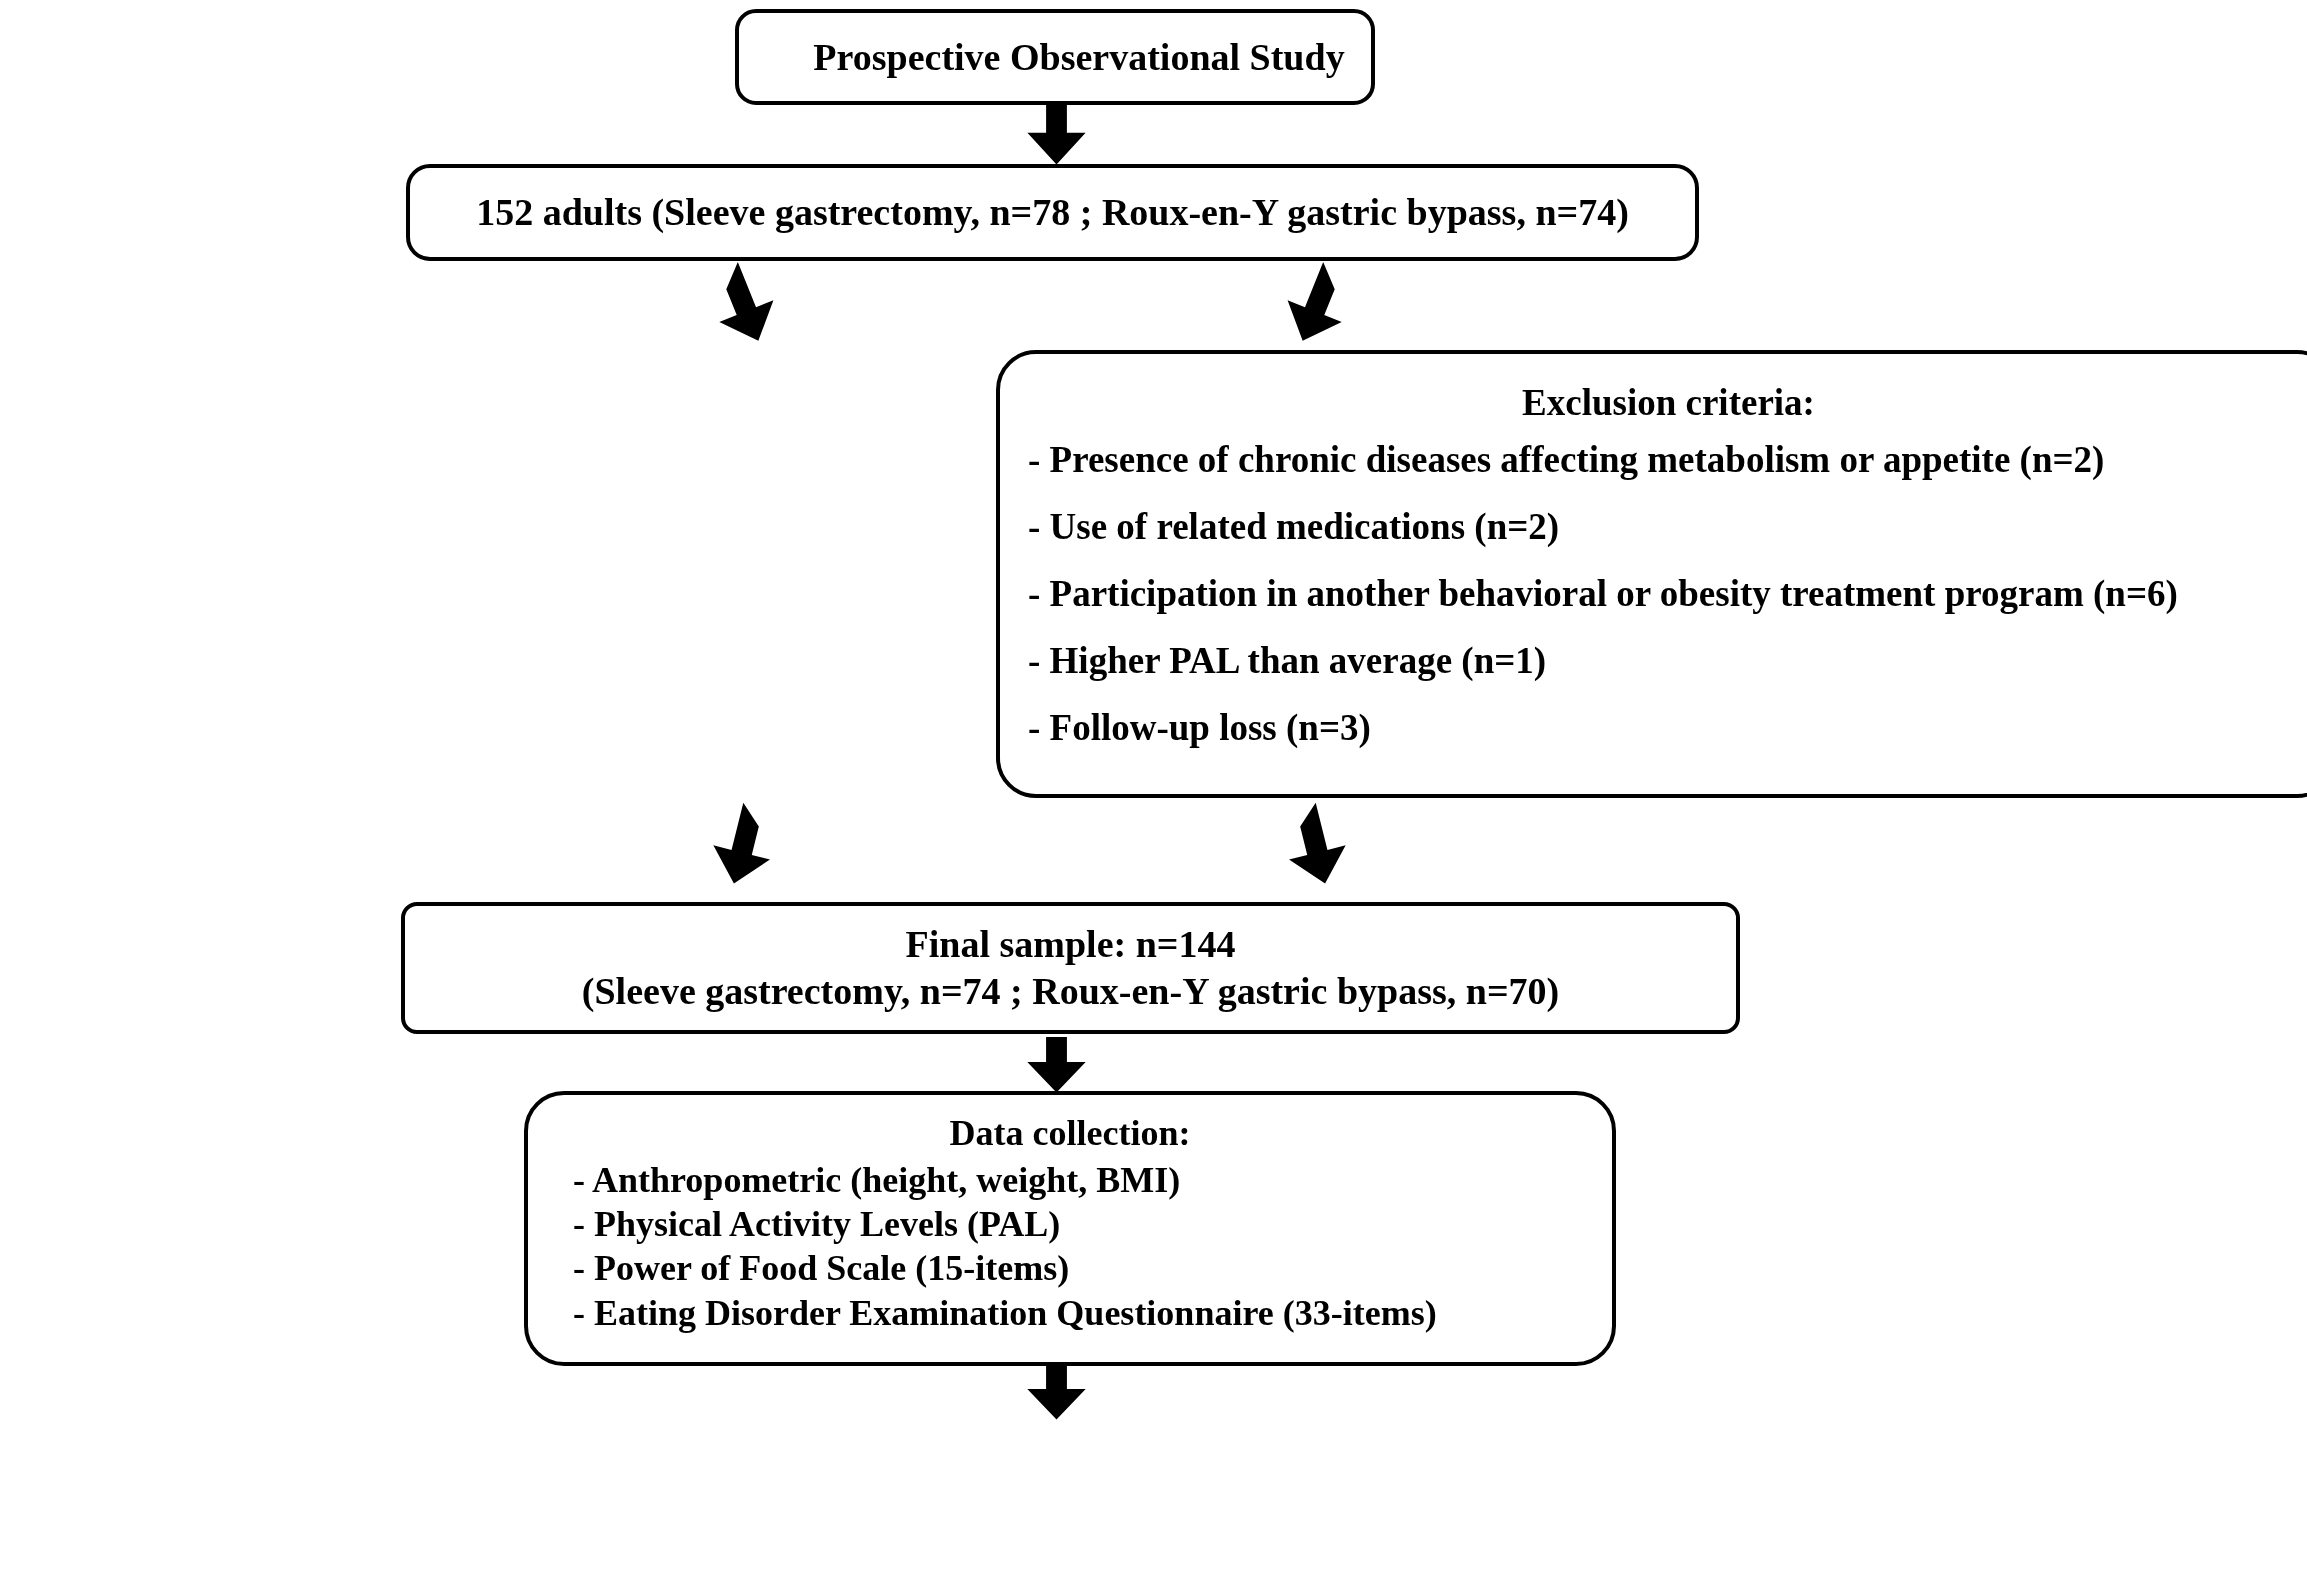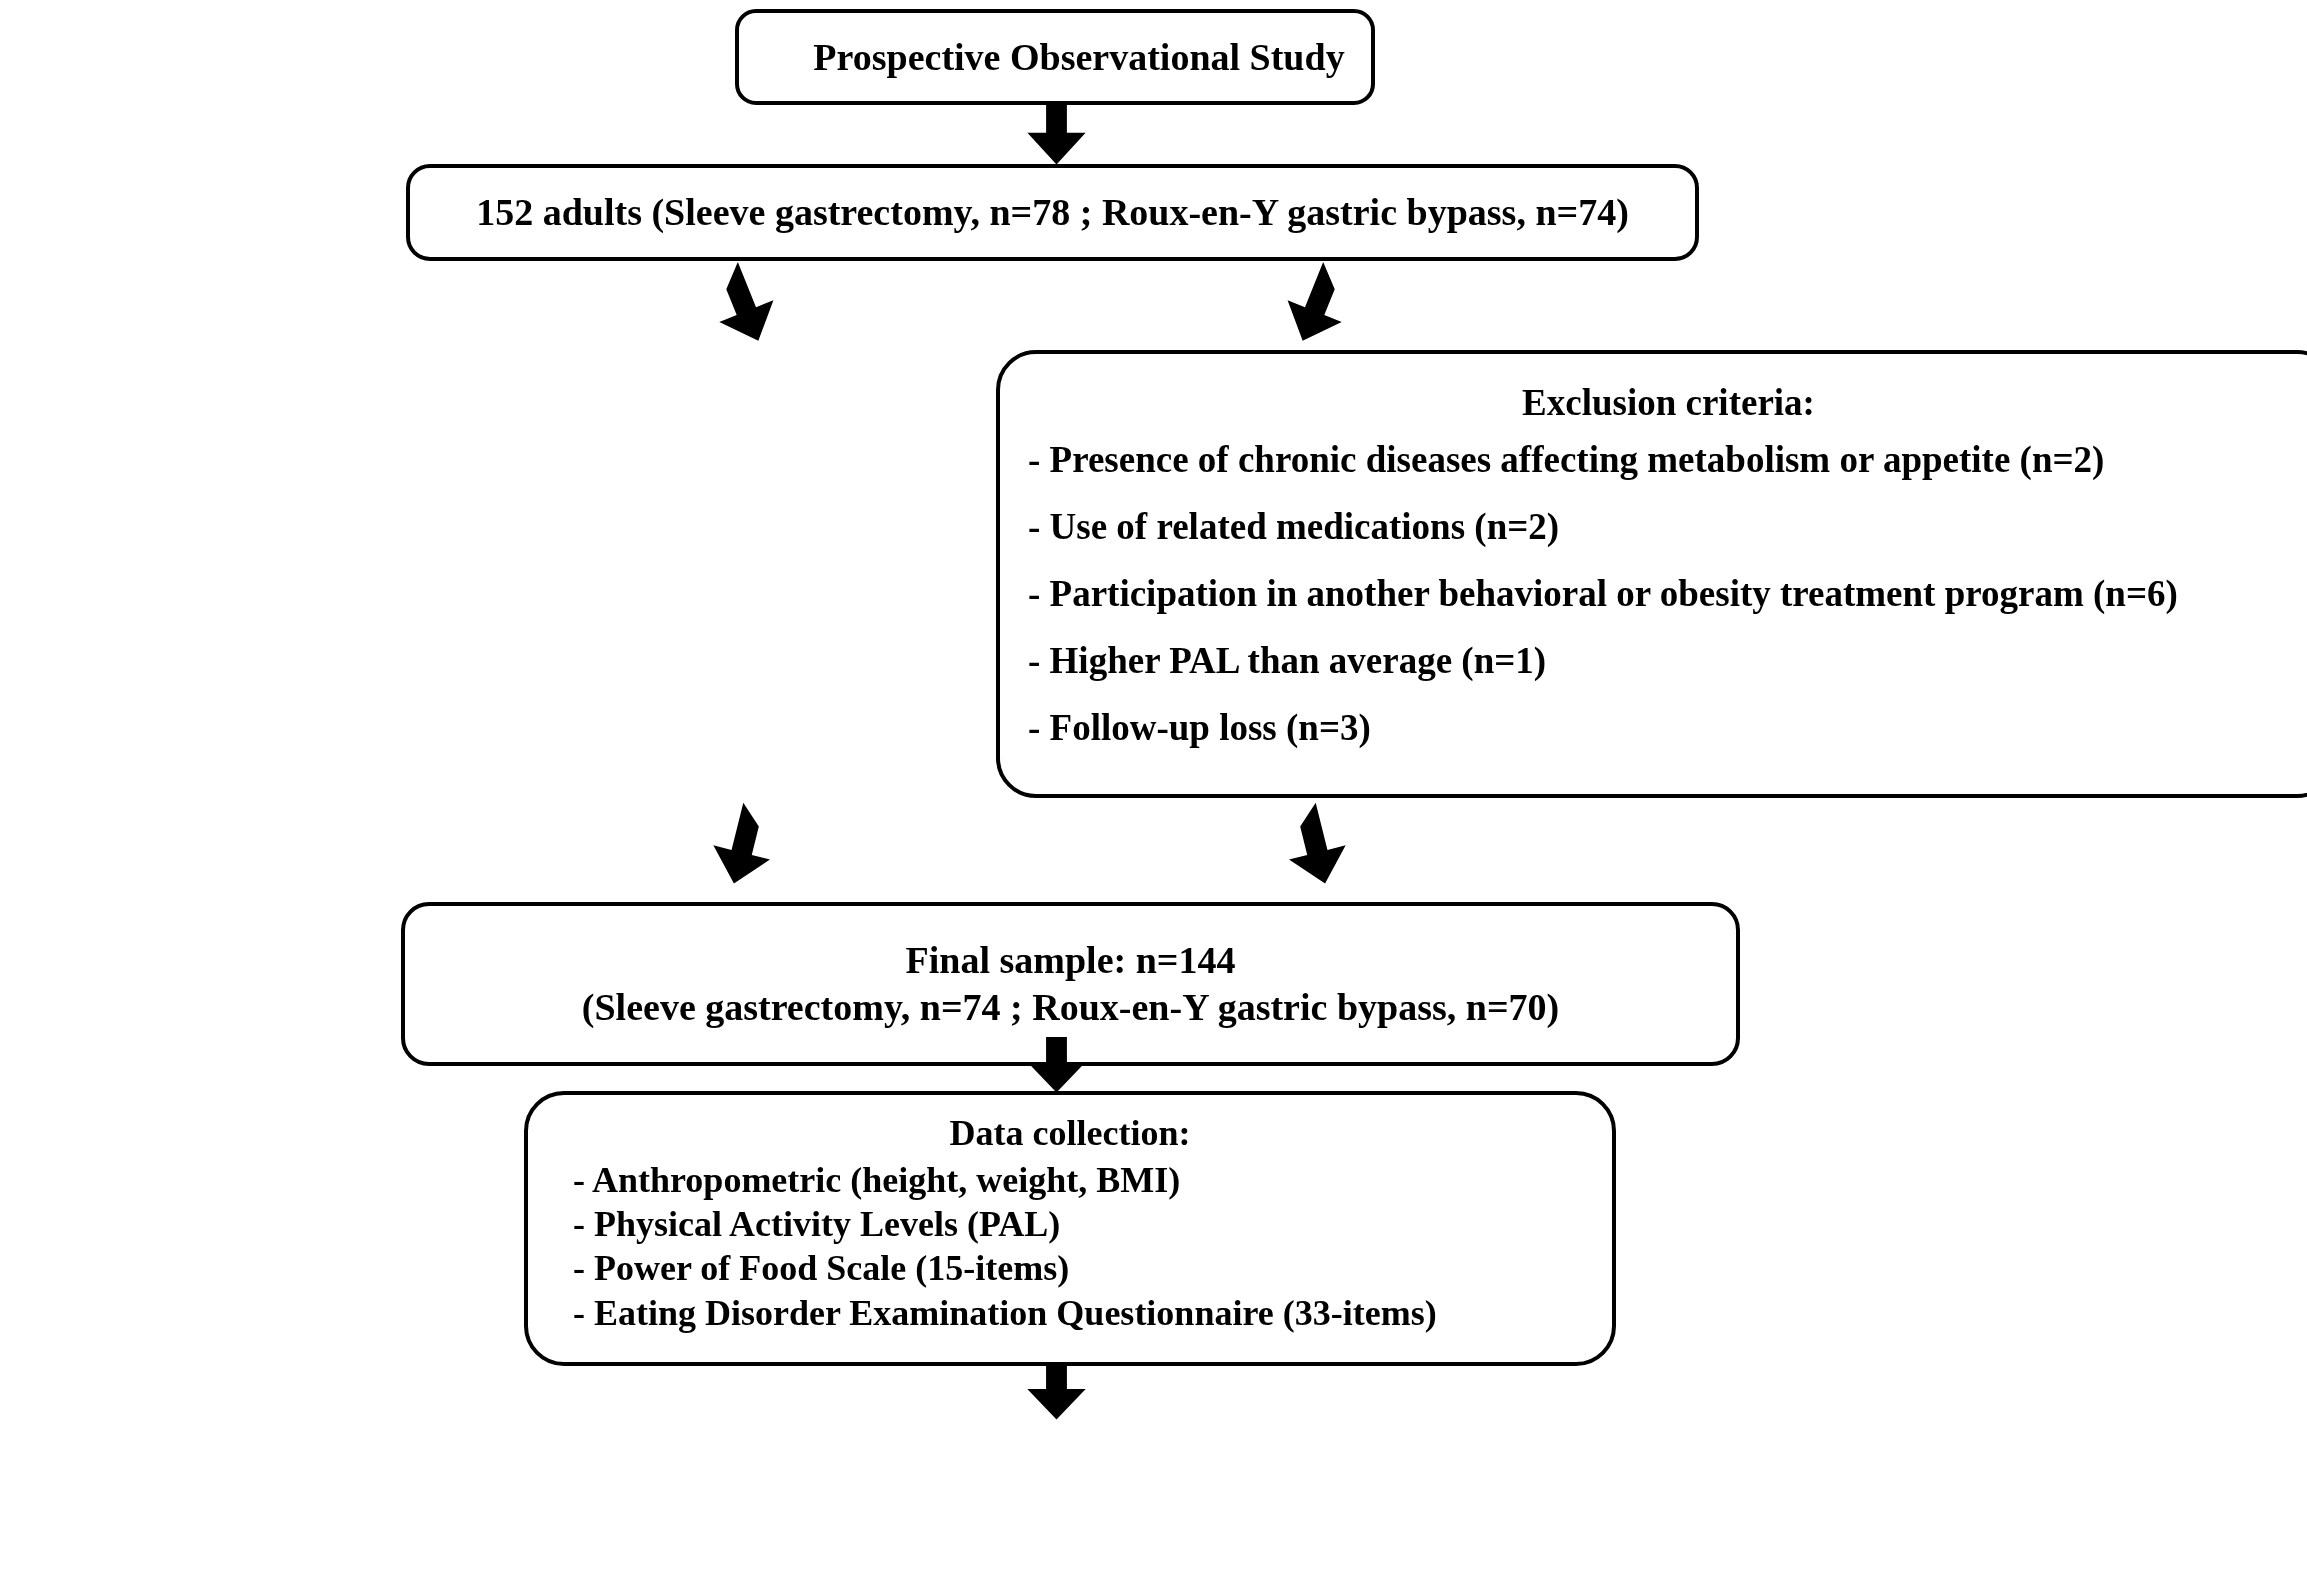--- a/index.html
+++ b/index.html
@@ -73,22 +73,22 @@
     margin-left: 44px;
   }
   #node-exclusion .title {
     font-size: 37px; line-height: 42px; margin: 14px 0 15.3px 0;
   }
   #node-exclusion .bul {
     font-size: 37px; line-height: 42px; margin: 0 0 25px 0; text-align: left;
   }
 
   #node-final {
-    left: 401px; top: 902px; width: 1339px; height: 164px;
-    border-radius: 28px;
+    left: 401px; top: 902px; width: 1339px; height: 132px;
+    border-radius: 16px;
   }
   #node-final .title { font-size: 38px; line-height: 47px; }
 
   #node-collection {
     left: 524px; top: 1091px; width: 1092px; height: 275px;
     padding: 7px 21px;
     border-radius: 40px;
     justify-content: flex-start;
   }
   #node-collection .title {

